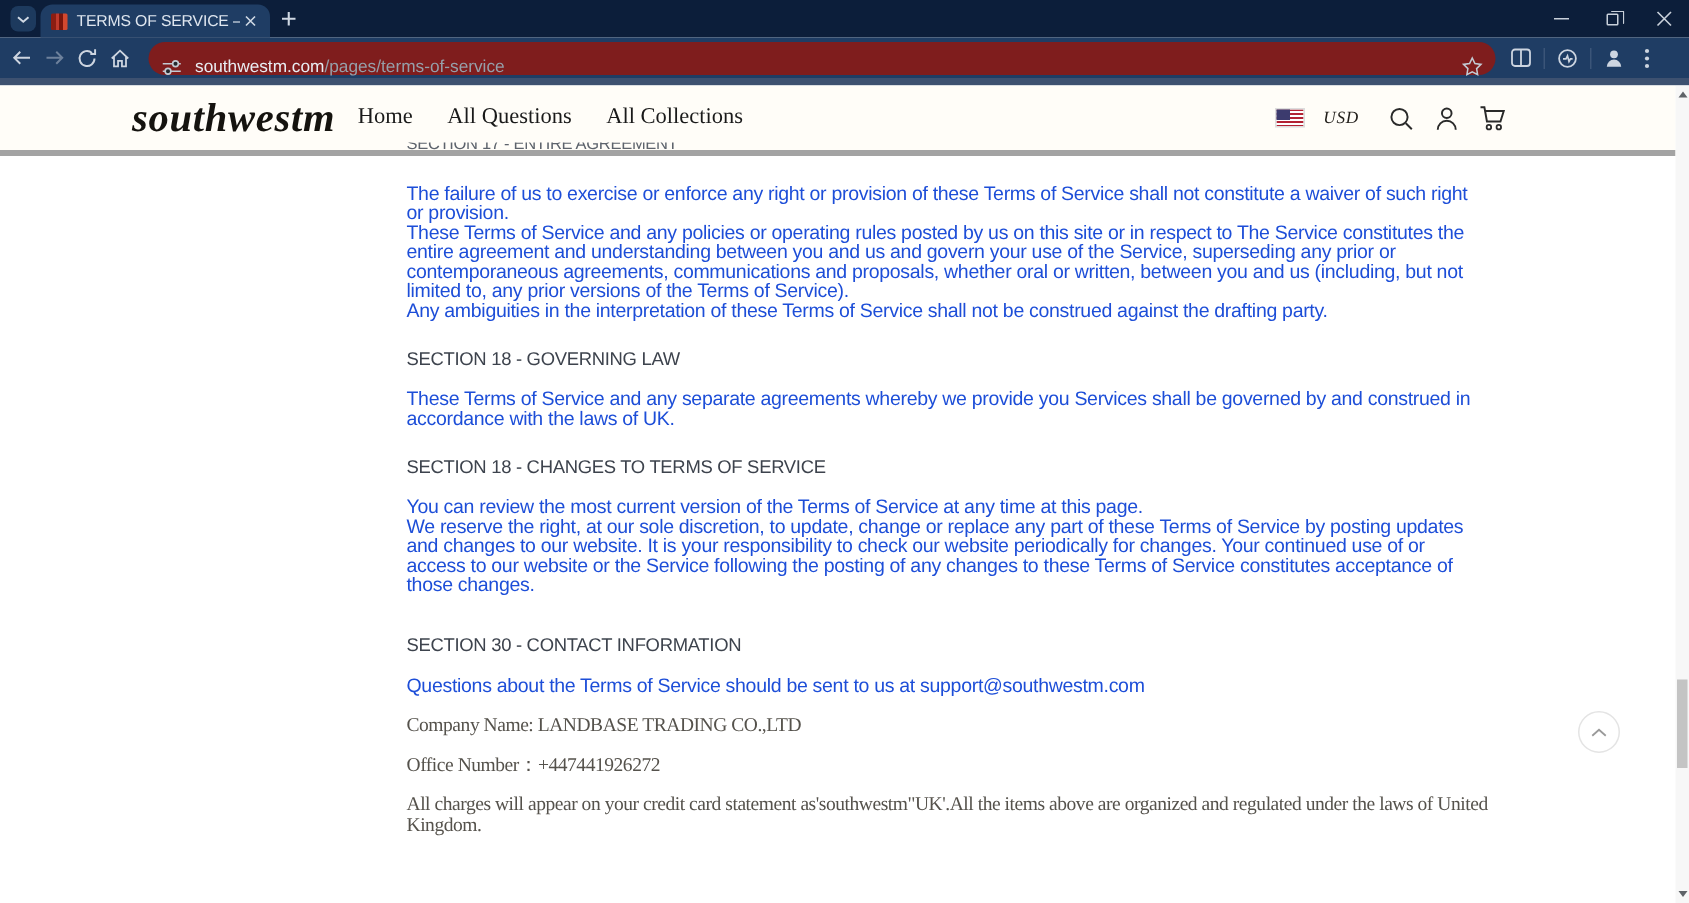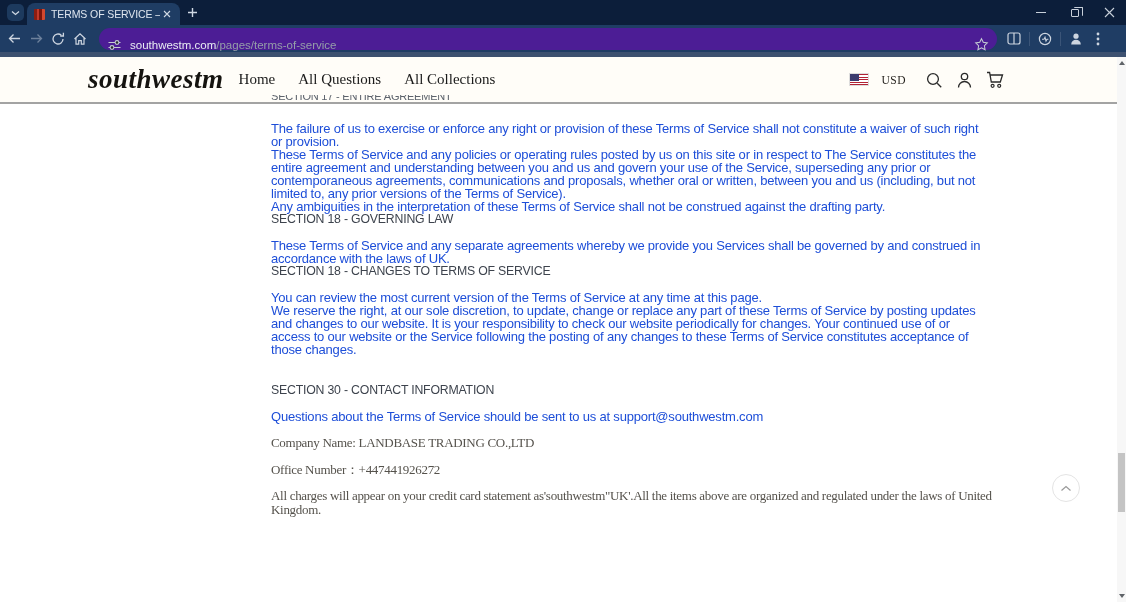--- a/index.html
+++ b/index.html
@@ -23,55 +23,55 @@
   .min-glyph { width:10px; height:1px; background:#c8d0da; }
   .restore-glyph { position:relative; width:8px; height:8px; border:1px solid #c8d0da; border-radius:1px; }
   .restore-glyph::before { content:""; position:absolute; left:2px; top:-3px; width:8px; height:8px;
     border:1px solid #c8d0da; border-left:none; border-bottom:none; border-radius:1px; }
 
   
   .toolbar { position:absolute; left:0; top:25px; width:1126px; height:27px; background:#1f3d64;
     display:flex; align-items:center; }
   .nav-ic { width:22px; height:22px; display:flex; align-items:center; justify-content:center; flex:0 0 auto; }
   .nav-ic.back { margin-left:3px; } .nav-ic.fwd { opacity:.45; }
-  .omnibox { flex:0 0 auto; width:898px; height:22px; margin-left:8px; background:#4c1d95; border-radius:11px;
+  .omnibox { flex:0 0 auto; width:898px; height:22px; margin-left:8px; background:#7f1d1d; border-radius:11px;
     display:flex; align-items:center; padding:12px 8px 0 8px; }
   .url { font-size:11.5px; margin-left:8px; white-space:nowrap; overflow:hidden; flex:1; }
   .url .domain { color:#e9edf2; } .url .path { color:#969fa9; }
   .tb-divider { width:1px; height:14px; background:#3b5578; margin:0 4px; flex:0 0 1px; }
   .tb-right { display:flex; align-items:center; margin-left:6px; }
 
   
   .accent-strip { position:absolute; left:0; top:52px; width:1126px; height:5px; background:#3d5170; }
 
   
   .viewport { position:absolute; left:0; top:57px; width:1126px; height:545px; background:#ffffff; overflow:hidden; }
 
   .site-header { position:absolute; left:0; top:0; width:1117px; height:47px; background:#fffdf8;
-    border-bottom:2px solid #a3a3a3; display:flex; align-items:center; padding:0 112px 0 88px; z-index:2; }
+    border-bottom:4px solid #a3a3a3; display:flex; align-items:center; padding:0 112px 0 88px; z-index:2; }
   .logo { font-family:"Liberation Serif",serif; font-style:italic; font-weight:700; font-size:27px;
     color:#15130f; letter-spacing:0.5px; line-height:1; }
   .site-nav { display:flex; gap:23px; margin-left:15px; }
   .site-nav a { font-family:"Liberation Serif",serif; font-size:15px; color:#1a1a1a; text-decoration:none; }
-  .hdr-right { margin-left:auto; display:flex; align-items:center; gap:12px; }
+  .hdr-right { margin-left:auto; display:flex; align-items:center; gap:12px;font-style:italic; }
   .flag { position:relative; width:20px; height:13px;
     background:repeating-linear-gradient(180deg,#b22234 0 1.3px,#ffffff 1.3px 2.6px); border:0.5px solid #ddd; }
   .flag::before { content:""; position:absolute; left:0; top:0; width:9px; height:7px; background:#3c3b6e; }
   .usd { font-family:"Liberation Serif",serif; font-size:11.5px; letter-spacing:0.5px; color:#211e1a; margin-right:6px; }
   .hicon { width:19px; height:19px; display:flex; align-items:center; justify-content:center; }
 
   
   .clipped-heading { position:absolute; left:271px; top:38px; height:9px; overflow:hidden; z-index:3; }
   .clipped-heading span { display:block; font-size:11px; line-height:12px; margin-top:-5px; color:#5d636c; letter-spacing:-0.2px; }
 
   
   .page-main { position:absolute; left:271px; top:48px; width:846px; }
   .tos { white-space:pre-line; font-size:13px; line-height:13px; letter-spacing:-0.2px; color:#1d4ed8; margin-top:13px; }
   .tos.first { margin-top:17px; }
-  .tos-h { font-size:12.3px; line-height:13px; letter-spacing:-0.2px; font-weight:400; color:#3d434d; margin-top:0; }
+  .tos-h { font-size:12.3px; line-height:13px; letter-spacing:-0.2px; font-weight:400; color:#3d434d; margin-top:20px; }
   .tos-h.gap-large { margin-top:28px; }
   .tos.serif { font-family:"Liberation Serif",serif; font-size:13px; line-height:13.5px; letter-spacing:-0.3px; color:#55524c; }
 
   
   .to-top { position:absolute; left:1052px; top:417px; width:28px; height:28px; border-radius:50%;
     background:#fff; border:1px solid #e4e4e4; display:flex; align-items:center; justify-content:center; z-index:4; }
 
   
   .scrollbar { position:absolute; right:0; top:0; width:9px; height:545px; background:#f7f7f7; z-index:5; }
   .sb-btn { position:absolute; left:0; width:9px; height:12px; display:flex; align-items:center; justify-content:center; }

